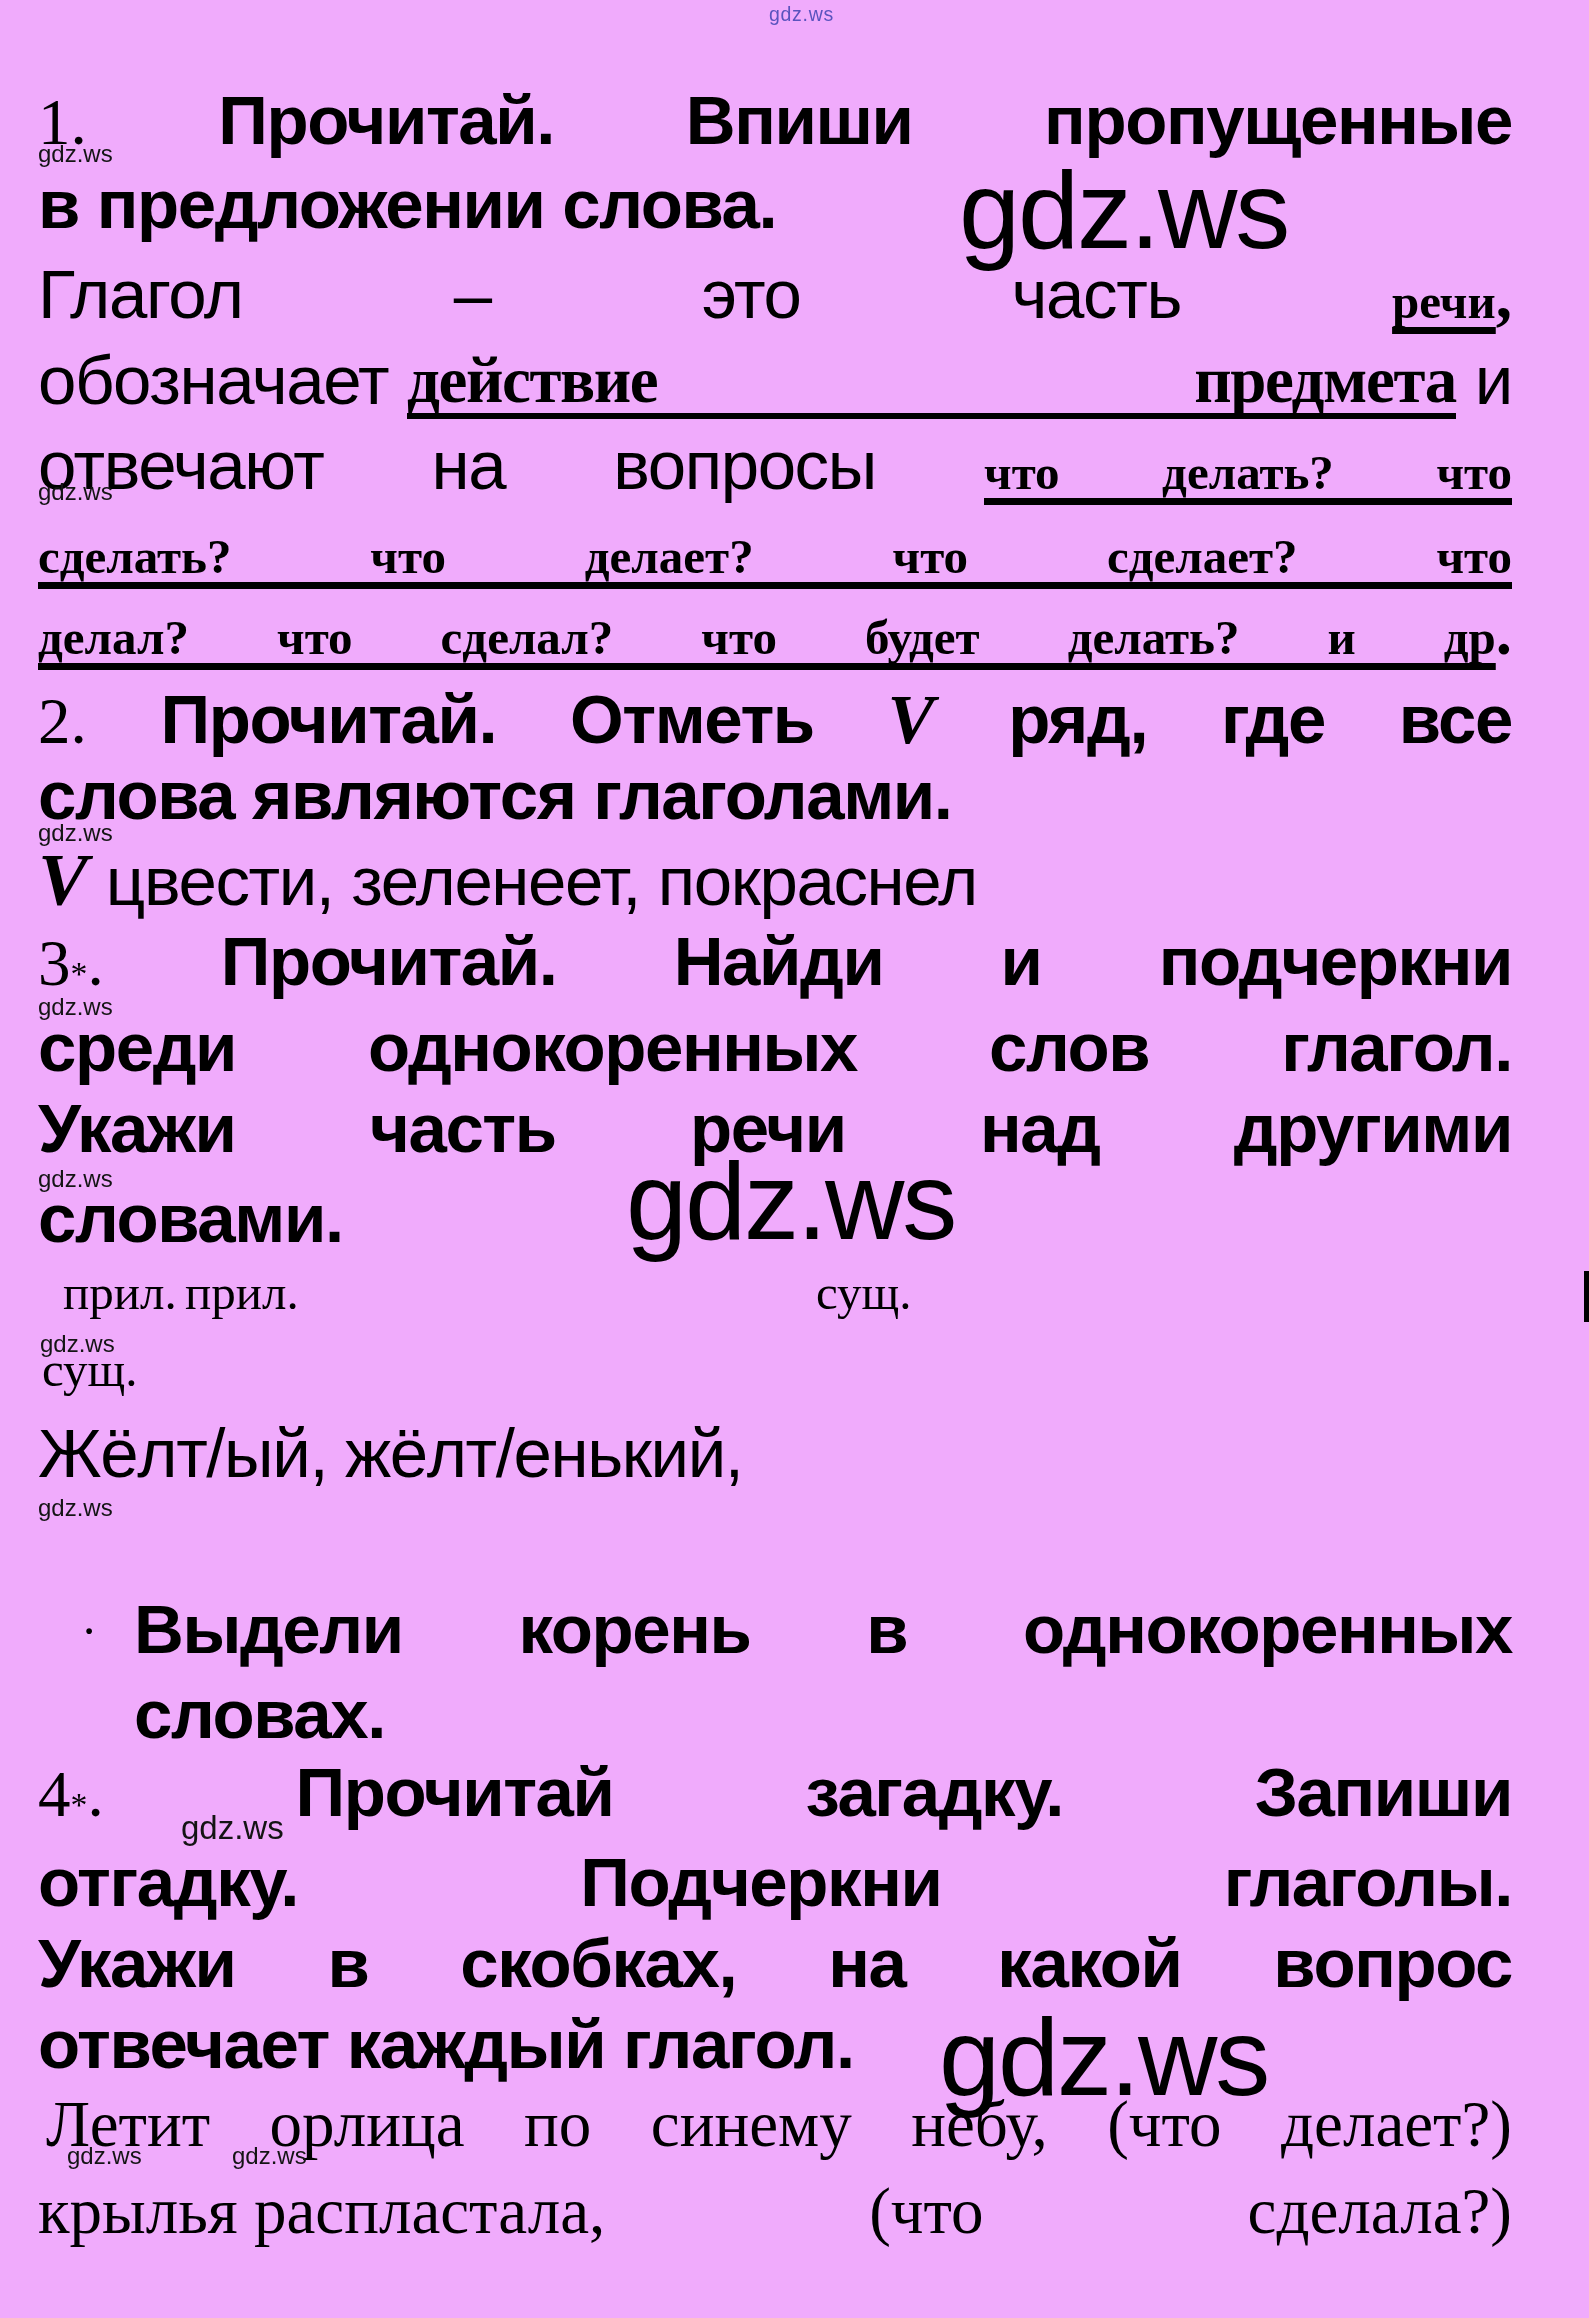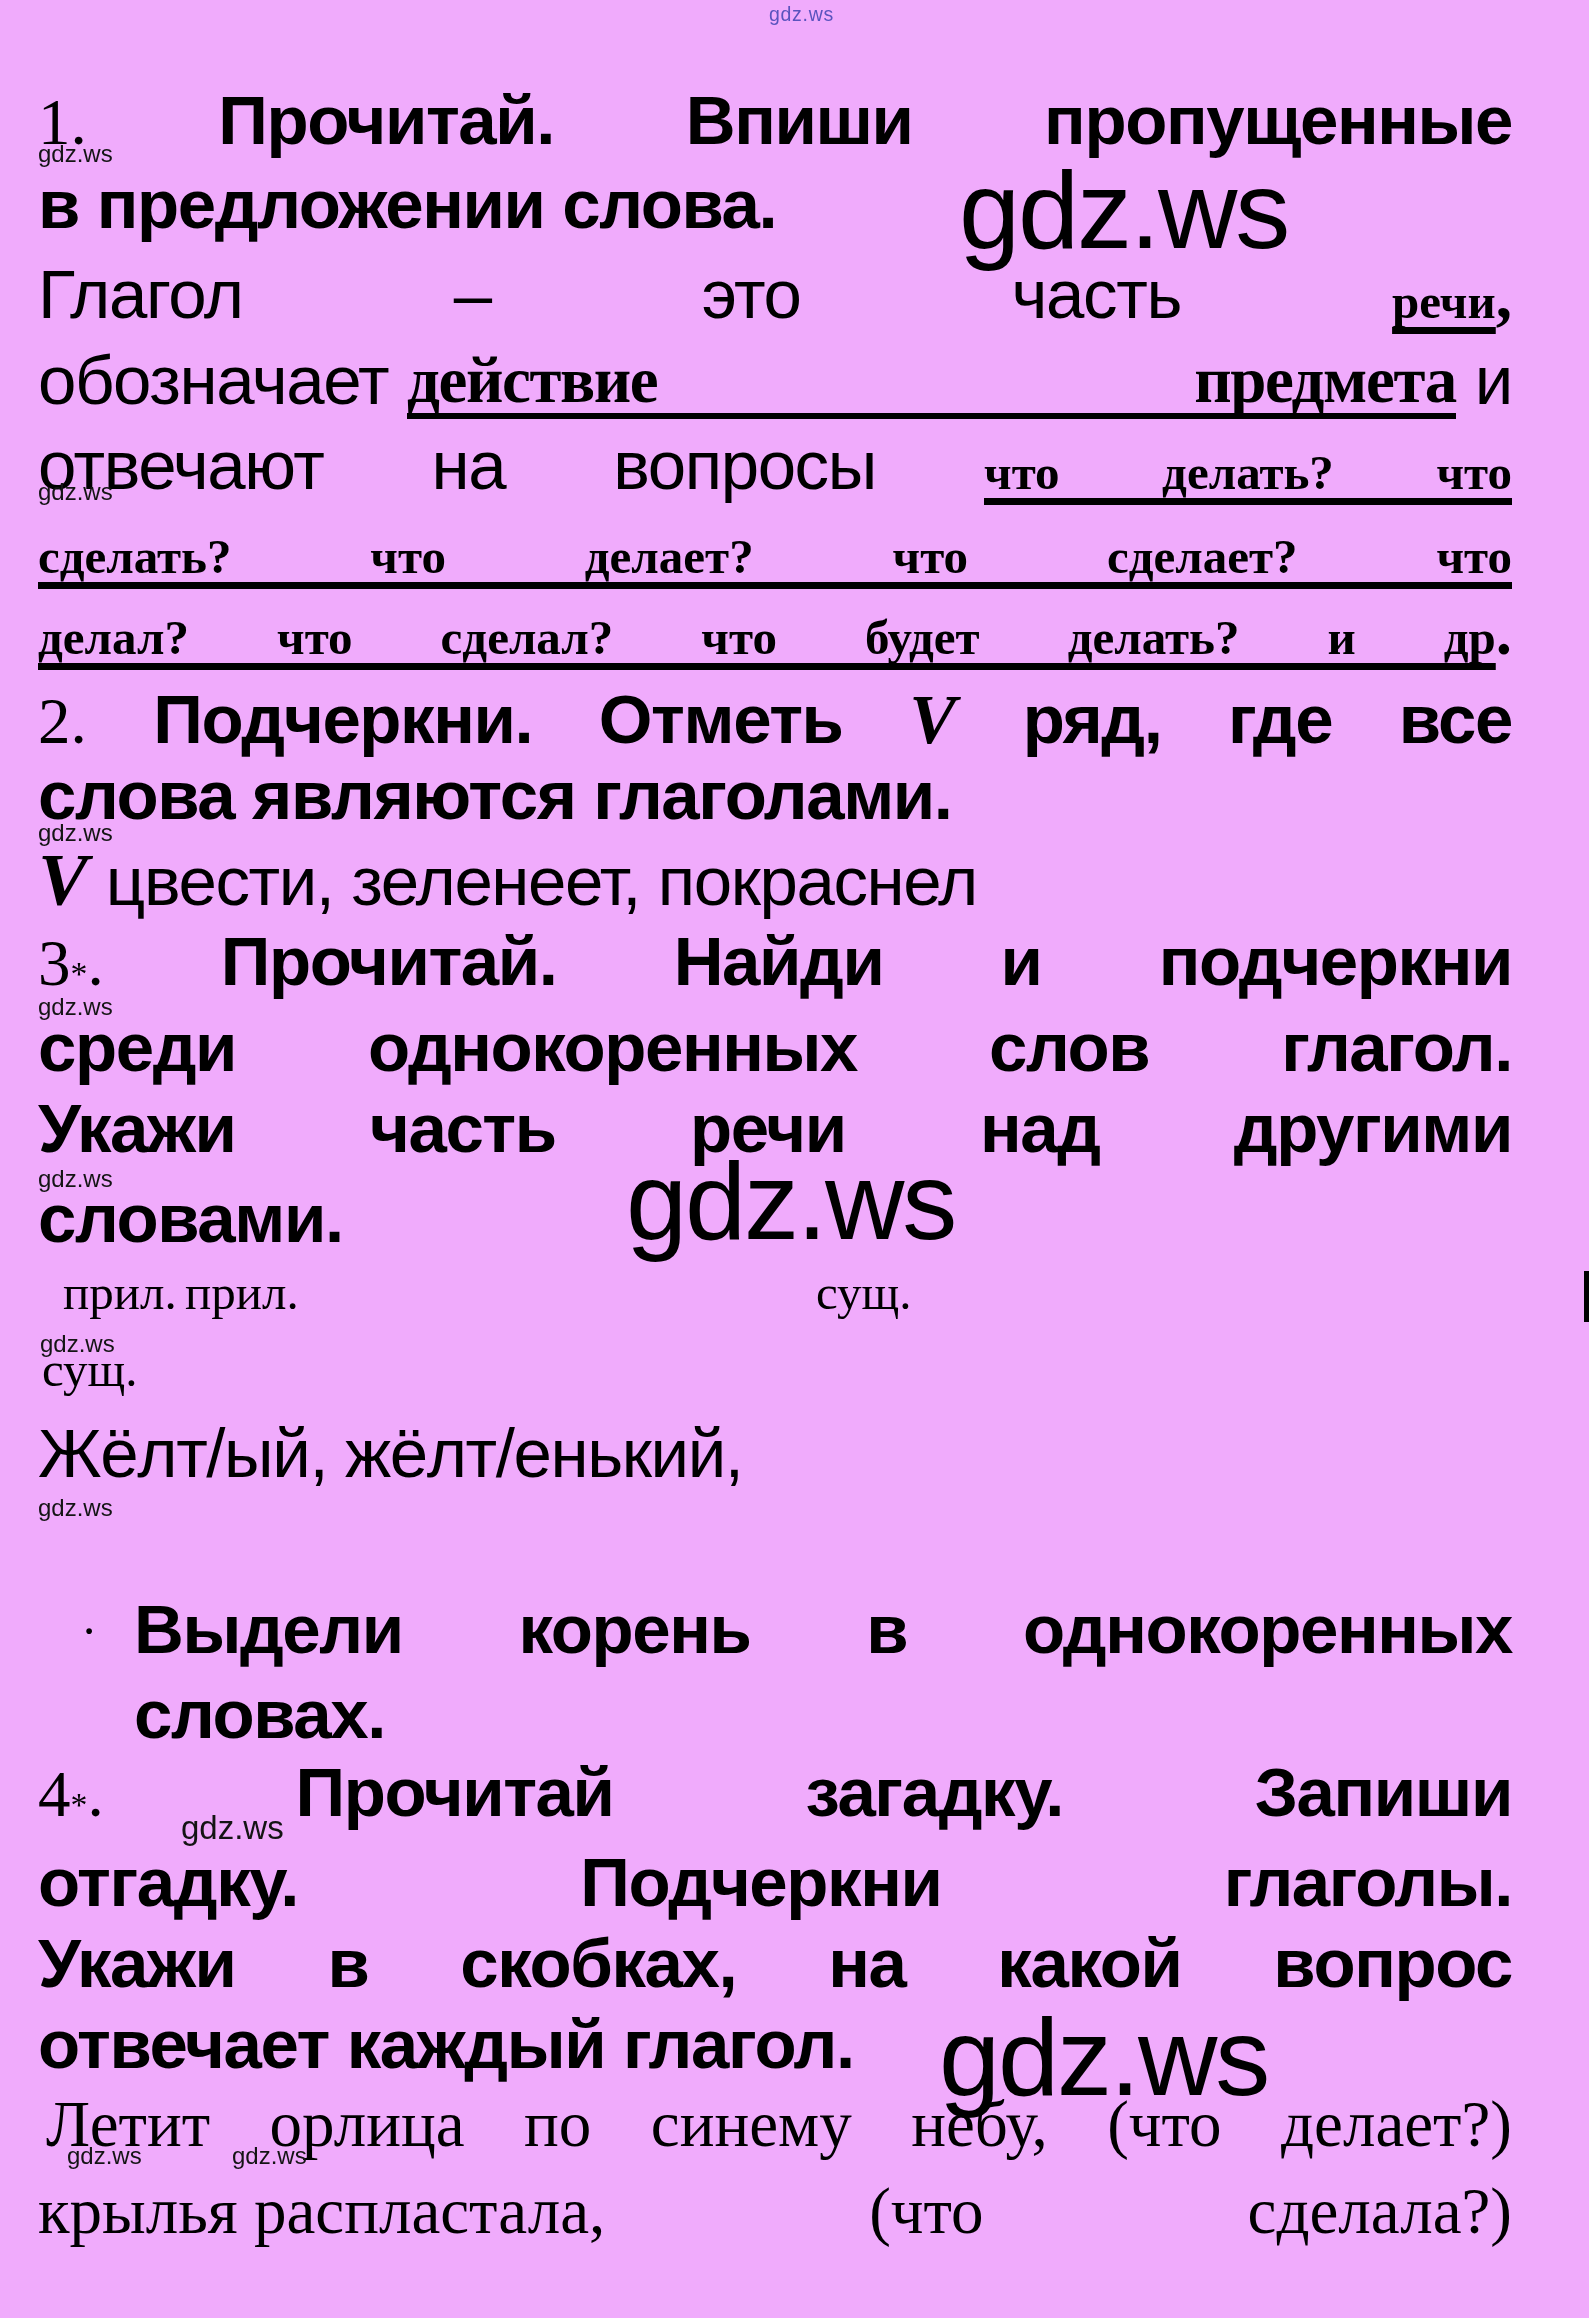--- a/index.html
+++ b/index.html
@@ -78,21 +78,21 @@
   </div>
 
   <div class="line rl just" style="top:427px;"><span>отвечают на вопросы</span> <span class="ub">что делать? что</span></div>
 
   <div class="wm-s" style="left:38px;top:478px;">gdz.ws</div>
 
   <div class="line al just" style="top:514px;"><span class="ub">сделать? что делает? что сделает? что</span></div>
 
   <div class="line al just" style="top:595px;"><span><span class="ub">делал? что сделал? что будет делать? и др</span><span class="sb">.</span></span></div>
 
-  <div class="line bl just" style="top:680px;"><span class="num">2.</span> <span>Подчеркни. Отметь</span> <span class="chk">V</span> <span>ряд, где все</span></div>
+  <div class="line bl just" style="top:680px;"><span class="num">2.</span> <span>Прочитай. Отметь</span> <span class="chk">V</span> <span>ряд, где все</span></div>
 
   <div class="line bl" style="top:757px;"><span>слова являются глаголами.</span></div>
 
   <div class="wm-s" style="left:38px;top:819px;">gdz.ws</div>
 
   <div class="line rl" style="top:838px;"><span class="chk2">V</span> <span>цвести, зеленеет, покраснел</span></div>
 
   <div class="line bl just" style="top:923px;"><span class="num"><span>3</span><span class="star">*</span><span>.</span></span> <span>Прочитай. Найди и подчеркни</span></div>
 
   <div class="wm-s" style="left:38px;top:993px;">gdz.ws</div>

